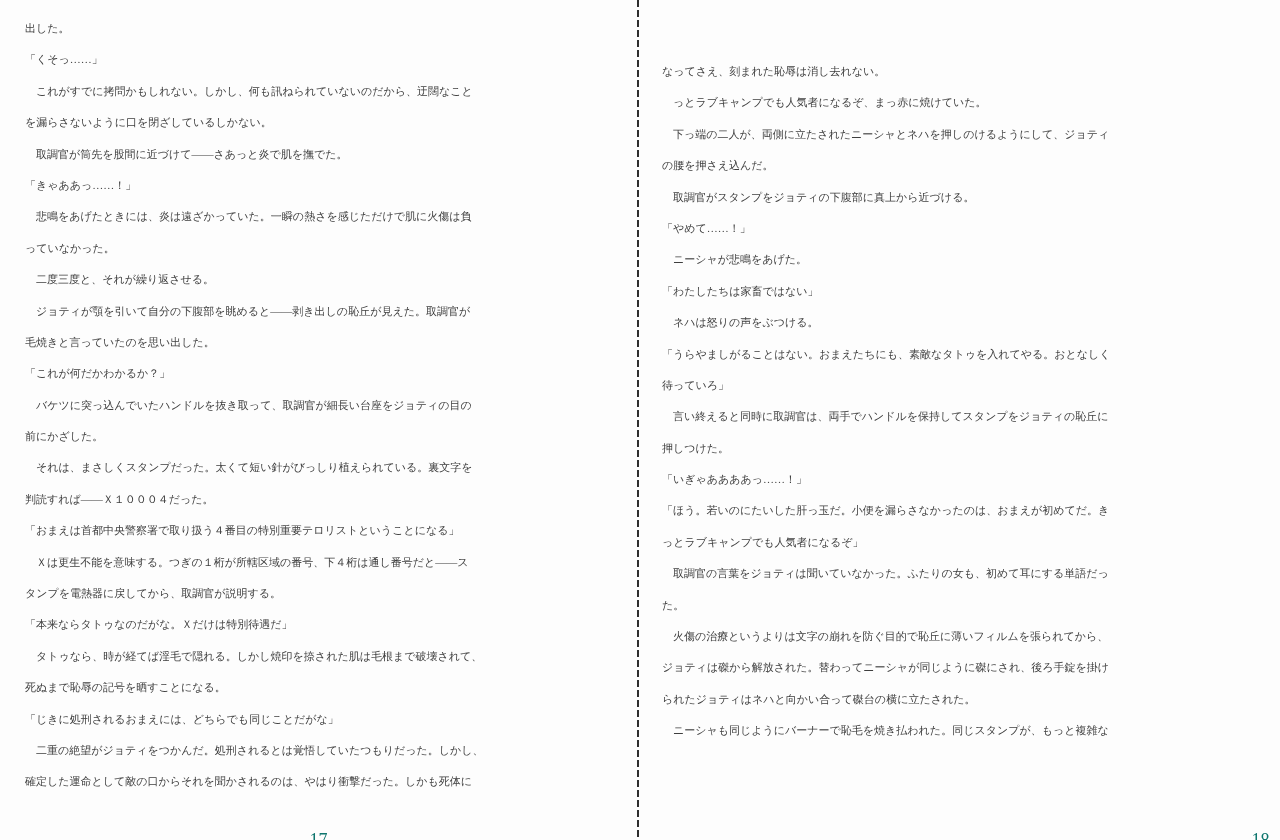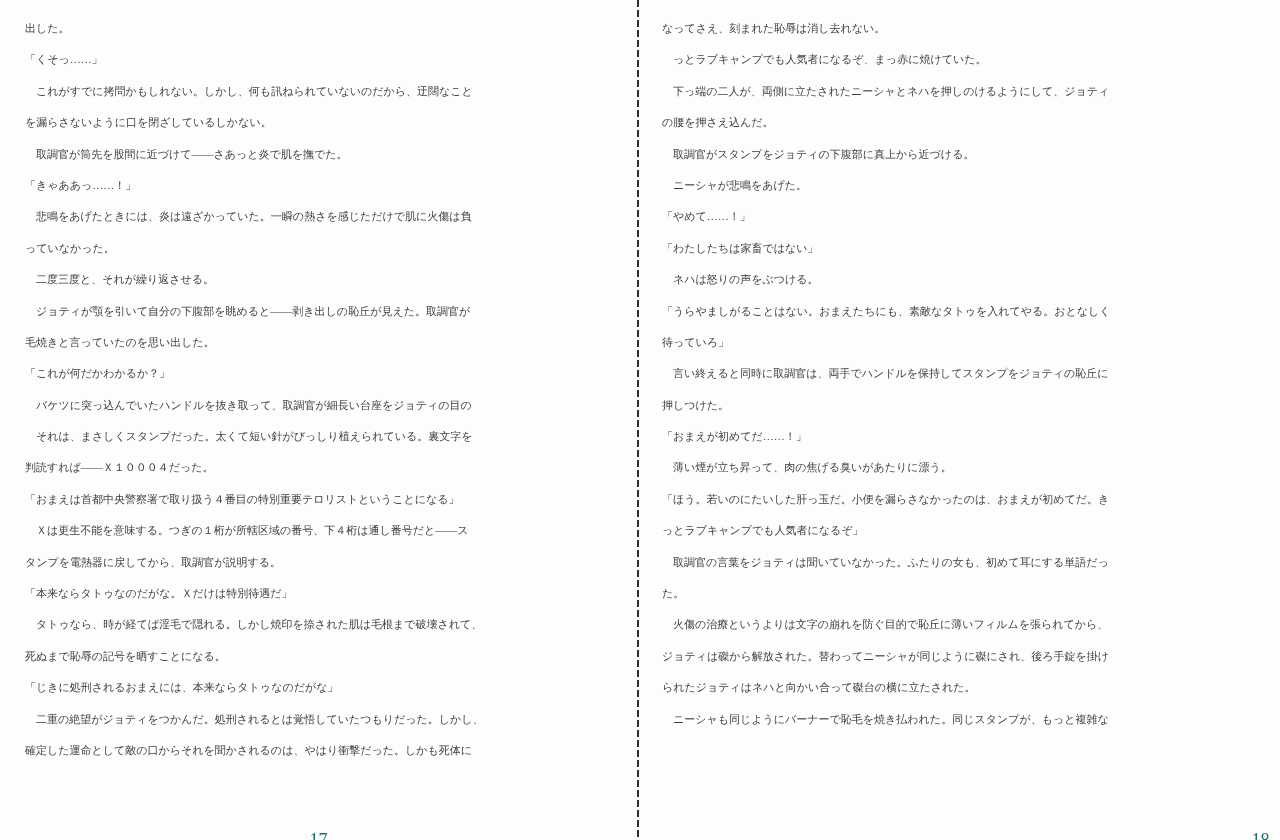--- a/index.html
+++ b/index.html
@@ -14,21 +14,21 @@
     background: #fdfdfd;
     overflow: hidden;
     font-family: "Liberation Serif", "DejaVu Serif", serif;
     color: #3e3e3e;
   }
   .textblock {
     position: absolute;
     top: 13px;
   }
   .textblock.left-col  { left: 25px;  width: 610px; }
-  .textblock.right-col { left: 662px; width: 610px; }
+  .textblock.right-col { left: 662px; width: 610px; margin-top: 43px; }
   .line {
     height: 31.4px;
     line-height: 31.4px;
     font-size: 11px;
     white-space: nowrap;
     overflow: hidden;
   }
   .divider {
     position: absolute;
     left: 637px;
@@ -61,51 +61,51 @@
     <div class="line">を漏らさないように口を閉ざしているしかない。</div>
     <div class="line">　取調官が筒先を股間に近づけて——さあっと炎で肌を撫でた。</div>
     <div class="line">「きゃああっ……！」</div>
     <div class="line">　悲鳴をあげたときには、炎は遠ざかっていた。一瞬の熱さを感じただけで肌に火傷は負</div>
     <div class="line">っていなかった。</div>
     <div class="line">　二度三度と、それが繰り返させる。</div>
     <div class="line">　ジョティが顎を引いて自分の下腹部を眺めると——剥き出しの恥丘が見えた。取調官が</div>
     <div class="line">毛焼きと言っていたのを思い出した。</div>
     <div class="line">「これが何だかわかるか？」</div>
     <div class="line">　バケツに突っ込んでいたハンドルを抜き取って、取調官が細長い台座をジョティの目の</div>
+    <div class="line">前にかざした。</div>
     <div class="line">　それは、まさしくスタンプだった。太くて短い針がびっしり植えられている。裏文字を</div>
     <div class="line">判読すれば——Ｘ１０００４だった。</div>
     <div class="line">「おまえは首都中央警察署で取り扱う４番目の特別重要テロリストということになる」</div>
     <div class="line">　Ｘは更生不能を意味する。つぎの１桁が所轄区域の番号、下４桁は通し番号だと——ス</div>
     <div class="line">タンプを電熱器に戻してから、取調官が説明する。</div>
     <div class="line">「本来ならタトゥなのだがな。Ｘだけは特別待遇だ」</div>
     <div class="line">　タトゥなら、時が経てば淫毛で隠れる。しかし焼印を捺された肌は毛根まで破壊されて、</div>
     <div class="line">死ぬまで恥辱の記号を晒すことになる。</div>
-    <div class="line">「じきに処刑されるおまえには、本来ならタトゥなのだがな」</div>
+    <div class="line">「じきに処刑されるおまえには、どちらでも同じことだがな」</div>
     <div class="line">　二重の絶望がジョティをつかんだ。処刑されるとは覚悟していたつもりだった。しかし、</div>
     <div class="line">確定した運命として敵の口からそれを聞かされるのは、やはり衝撃だった。しかも死体に</div>
   </div>
 
   <div class="divider"></div>
 
   <div class="textblock right-col">
     <div class="line">なってさえ、刻まれた恥辱は消し去れない。</div>
     <div class="line">　っとラブキャンプでも人気者になるぞ、まっ赤に焼けていた。</div>
     <div class="line">　下っ端の二人が、両側に立たされたニーシャとネハを押しのけるようにして、ジョティ</div>
     <div class="line">の腰を押さえ込んだ。</div>
     <div class="line">　取調官がスタンプをジョティの下腹部に真上から近づける。</div>
+    <div class="line">「やめて……！」</div>
     <div class="line">　ニーシャが悲鳴をあげた。</div>
-    <div class="line">「やめて……！」</div>
     <div class="line">「わたしたちは家畜ではない」</div>
     <div class="line">　ネハは怒りの声をぶつける。</div>
     <div class="line">「うらやましがることはない。おまえたちにも、素敵なタトゥを入れてやる。おとなしく</div>
     <div class="line">待っていろ」</div>
     <div class="line">　言い終えると同時に取調官は、両手でハンドルを保持してスタンプをジョティの恥丘に</div>
     <div class="line">押しつけた。</div>
-    <div class="line">「おまえが初めてだ……！」</div>
-    <div class="line">　薄い煙が立ち昇って、肉の焦げる臭いがあたりに漂う。</div>
+    <div class="line">「いぎゃああああっ……！」</div>
     <div class="line">「ほう。若いのにたいした肝っ玉だ。小便を漏らさなかったのは、おまえが初めてだ。き</div>
     <div class="line">っとラブキャンプでも人気者になるぞ」</div>
     <div class="line">　取調官の言葉をジョティは聞いていなかった。ふたりの女も、初めて耳にする単語だっ</div>
     <div class="line">た。</div>
     <div class="line">　火傷の治療というよりは文字の崩れを防ぐ目的で恥丘に薄いフィルムを張られてから、</div>
     <div class="line">ジョティは磔から解放された。替わってニーシャが同じように磔にされ、後ろ手錠を掛け</div>
     <div class="line">られたジョティはネハと向かい合って磔台の横に立たされた。</div>
     <div class="line">　ニーシャも同じようにバーナーで恥毛を焼き払われた。同じスタンプが、もっと複雑な</div>
   </div>
 

